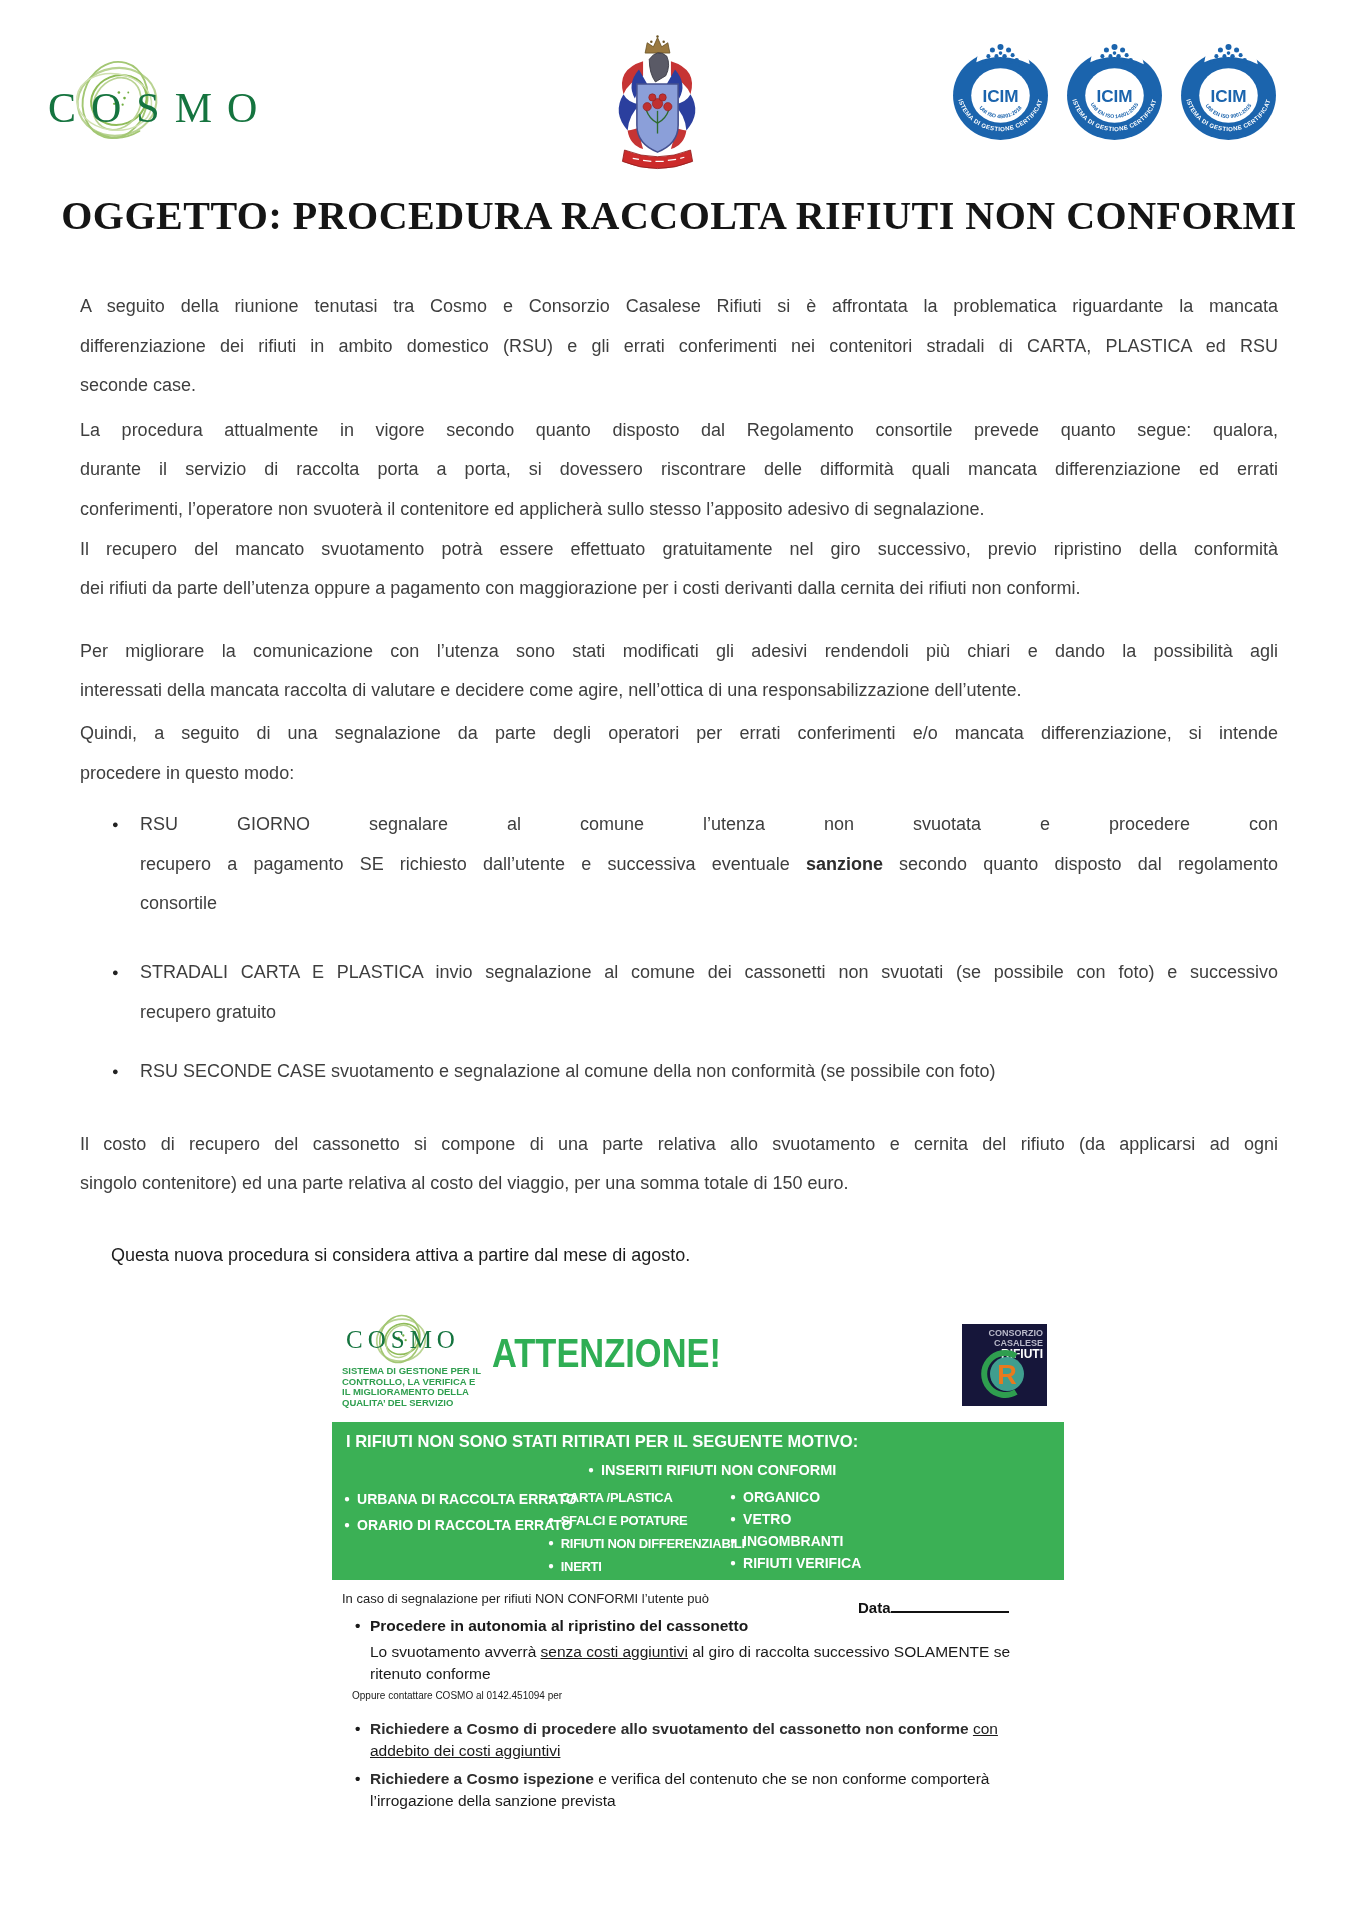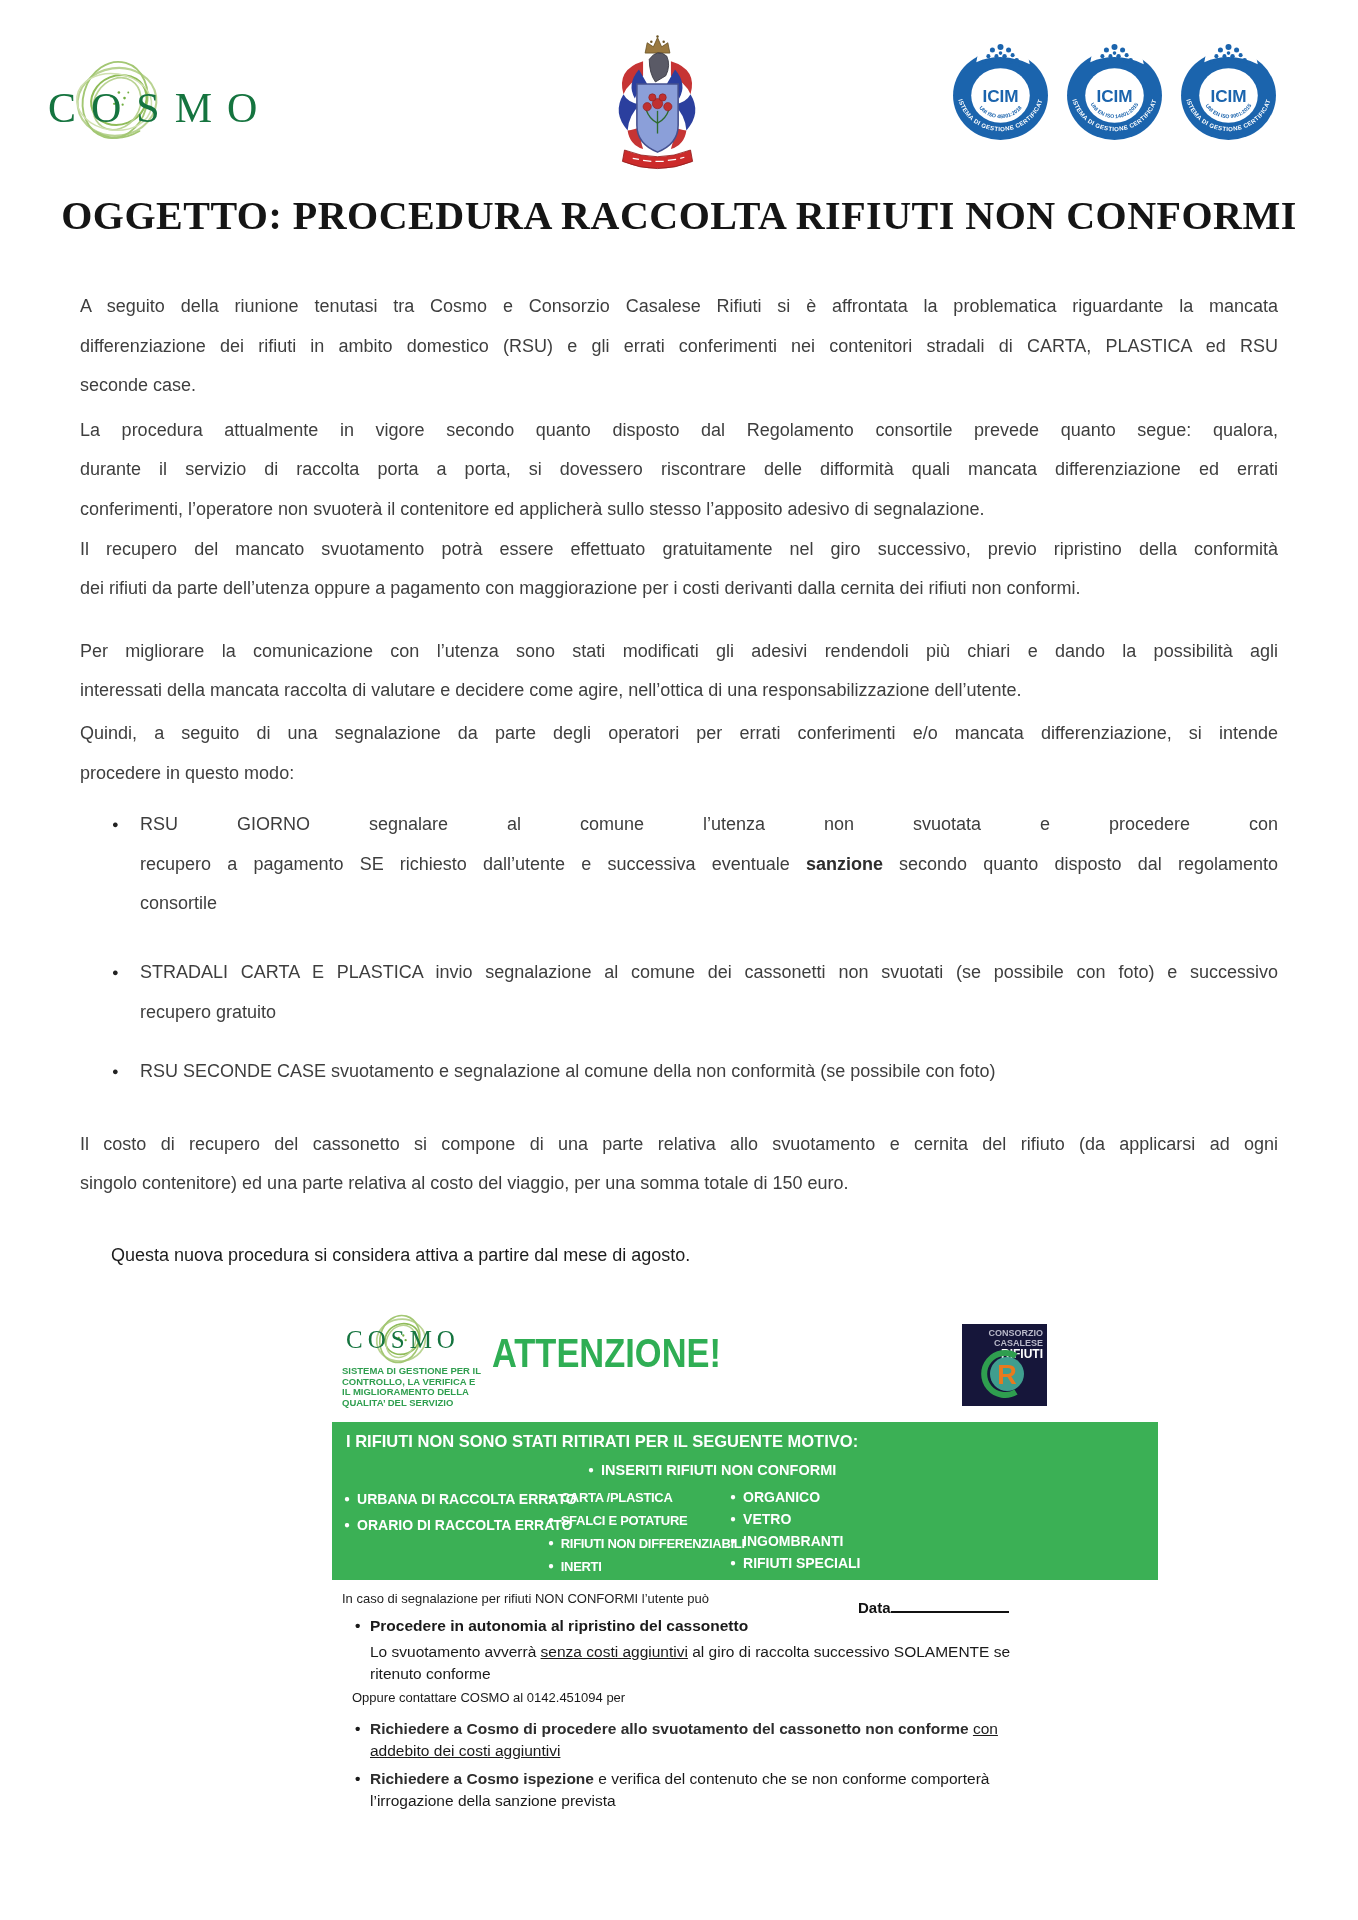--- a/index.html
+++ b/index.html
@@ -42,39 +42,39 @@
   .n-cosmo{position:absolute;left:16px;top:38px;width:180px;height:130px;}
   .n-scribble{position:absolute;left:26px;top:-16px;width:58px;height:58px;z-index:1;}
   .n-letters{position:absolute;left:0;top:0;font-family:"Liberation Serif",serif;
         font-size:25px;color:#15743f;letter-spacing:5px;white-space:nowrap;z-index:2;}
   .n-tagline{position:absolute;left:-4px;top:40px;width:170px;font-size:9.5px;
         line-height:10.5px;font-weight:bold;color:#2f9e4f;text-align:center;}
   .n-attention{position:absolute;left:162px;top:42px;font-size:41px;font-weight:bold;
         color:#2fae54;white-space:nowrap;transform:scaleX(0.84);transform-origin:left center;}
   .n-consorzio{position:absolute;left:632px;top:36px;width:85px;height:82px;}
 
-  .n-banner{position:absolute;left:2px;top:134px;width:826px;height:158px;background:#3bb055;color:#fff;}
+  .n-banner{position:absolute;left:2px;top:134px;width:732px;height:158px;background:#3bb055;color:#fff;}
   .nb-title{position:absolute;left:14px;top:10px;font-size:16.5px;font-weight:bold;white-space:nowrap;}
   .nb-highlight{position:absolute;left:256px;top:40px;font-size:14.5px;font-weight:bold;white-space:nowrap;}
   .nb-highlight::before{content:"●";font-size:10px;margin-right:7px;vertical-align:2px;}
   .nb-col{position:absolute;top:64px;list-style:none;margin:0;padding:0;font-weight:bold;}
   .nb-col li{white-space:nowrap;}
   .nb-col li::before{content:"●";font-size:10px;margin-right:7px;vertical-align:2px;}
   .nb-col1{left:12px;font-size:14px;line-height:25px;}
   .nb-col2{left:216px;font-size:13px;line-height:22px;letter-spacing:-0.3px;}
   .nb-col3{left:398px;font-size:14px;line-height:22px;}
 
   .n-intro{position:absolute;left:12px;top:303px;font-size:13px;color:#222;}
   .n-data{position:absolute;left:528px;top:310px;font-size:15px;font-weight:bold;color:#111;}
   .n-data .line{display:inline-block;width:118px;border-bottom:2px solid #111;height:13px;}
   .n-opt{position:absolute;left:40px;font-size:15.5px;line-height:22px;color:#1a1a1a;}
   .n-opt::before{content:"•";position:absolute;left:-15px;top:0;font-weight:bold;}
   .n-opt1{top:327px;font-weight:bold;}
   .n-detail{position:absolute;left:40px;top:353px;font-size:15.5px;line-height:22px;color:#1a1a1a;}
-  .n-contact{position:absolute;left:22px;top:402px;font-size:13px;color:#1a1a1a;}
+  .n-contact{position:absolute;left:22px;top:402px;font-size:10px;color:#1a1a1a;}
   .n-opt2{top:430px;}
   .n-opt3{top:480px;}
   .n-warning{position:absolute;left:20px;top:527px;font-size:12.5px;line-height:15.5px;
         font-weight:bold;color:#3cb05a;}
 </style>
 </head>
 <body>
 
 <div class="page">
 
@@ -318,21 +318,21 @@
       <ul class="nb-col nb-col2">
         <li>CARTA /PLASTICA</li>
         <li>SFALCI E POTATURE</li>
         <li>RIFIUTI NON DIFFERENZIABILI</li>
         <li>INERTI</li>
       </ul>
       <ul class="nb-col nb-col3">
         <li>ORGANICO</li>
         <li>VETRO</li>
         <li>INGOMBRANTI</li>
-        <li>RIFIUTI SPECIALI</li>
+        <li>RIFIUTI VERIFICA</li>
       </ul>
     </div>
 
     <div class="n-intro">In caso di segnalazione per rifiuti NON CONFORMI l’utente può</div>
 
     <div class="n-data">
       <span>Data</span><span class="line"></span>
     </div>
 
     <div class="n-opt n-opt1">Procedere in autonomia al ripristino del cassonetto</div>

